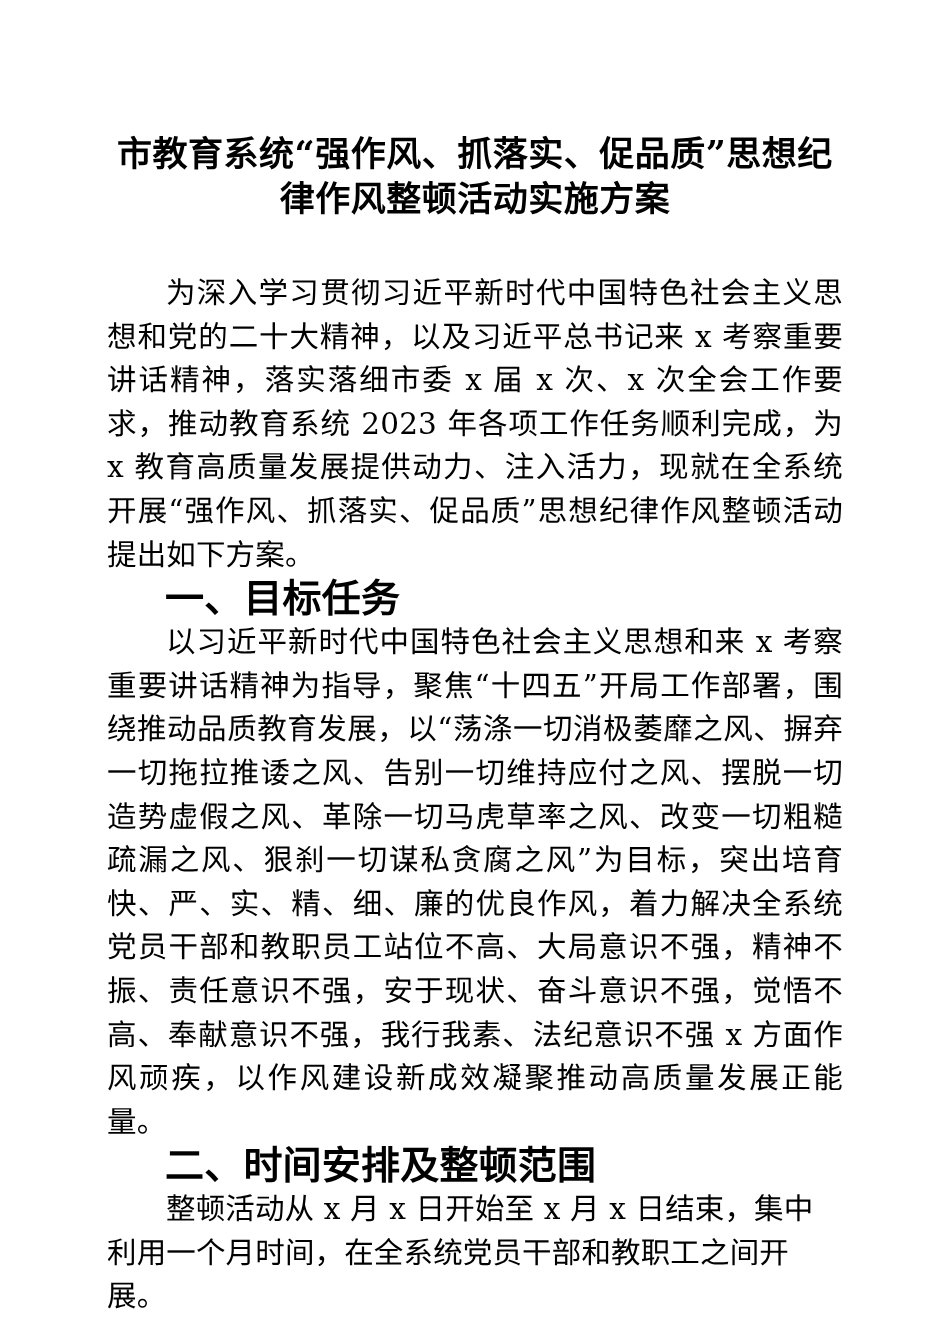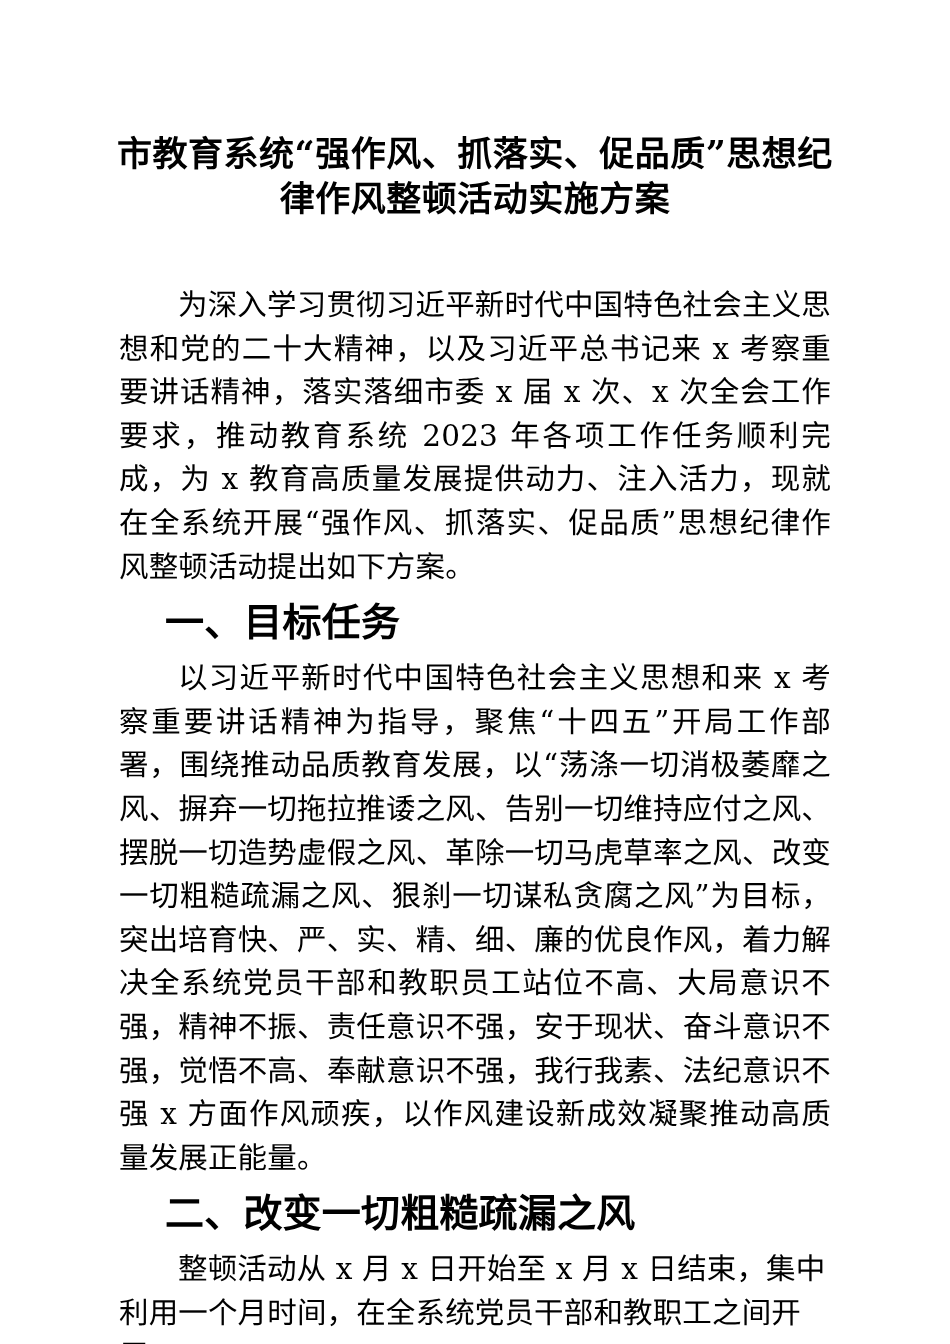--- a/index.html
+++ b/index.html
@@ -60,21 +60,21 @@
     text-indent: 58px;
     letter-spacing: 0.2px;
     color: #000;
   }
 
   
   .body-para {
     font-family: "DejaVu Serif", "Liberation Serif", serif;
     font-size: 29.5px;
     line-height: 43.6px;
-    margin: 12px;
+    margin: 0;
     text-indent: 59px;
     text-align: justify;
     text-justify: inter-ideograph;
     letter-spacing: 0.15px;
     word-break: break-all;
     color: #000;
   }
 
   .body-para:last-child {
     text-align: left;
@@ -90,19 +90,19 @@
     <h1 class="doc-title">市教育系统“强作风、抓落实、促品质”思想纪律作风整顿活动实施方案</h1>
 
     <div class="title-spacer"></div>
 
     <p class="body-para">为深入学习贯彻习近平新时代中国特色社会主义思想和党的二十大精神，以及习近平总书记来 x 考察重要讲话精神，落实落细市委 x 届 x 次、x 次全会工作要求，推动教育系统 2023 年各项工作任务顺利完成，为 x 教育高质量发展提供动力、注入活力，现就在全系统开展“强作风、抓落实、促品质”思想纪律作风整顿活动提出如下方案。</p>
 
     <h2 class="section-heading">一、目标任务</h2>
 
     <p class="body-para">以习近平新时代中国特色社会主义思想和来 x 考察重要讲话精神为指导，聚焦“十四五”开局工作部署，围绕推动品质教育发展，以“荡涤一切消极萎靡之风、摒弃一切拖拉推诿之风、告别一切维持应付之风、摆脱一切造势虚假之风、革除一切马虎草率之风、改变一切粗糙疏漏之风、狠刹一切谋私贪腐之风”为目标，突出培育快、严、实、精、细、廉的优良作风，着力解决全系统党员干部和教职员工站位不高、大局意识不强，精神不振、责任意识不强，安于现状、奋斗意识不强，觉悟不高、奉献意识不强，我行我素、法纪意识不强 x 方面作风顽疾，以作风建设新成效凝聚推动高质量发展正能量。</p>
 
-    <h2 class="section-heading">二、改变一切粗糙疏漏之风</h2>
+    <h2 class="section-heading">二、时间安排及整顿范围</h2>
 
     <p class="body-para">整顿活动从 x 月 x 日开始至 x 月 x 日结束，集中利用一个月时间，在全系统党员干部和教职工之间开展。</p>
 
   </div>
 
 </div>
 
 </body></html>

